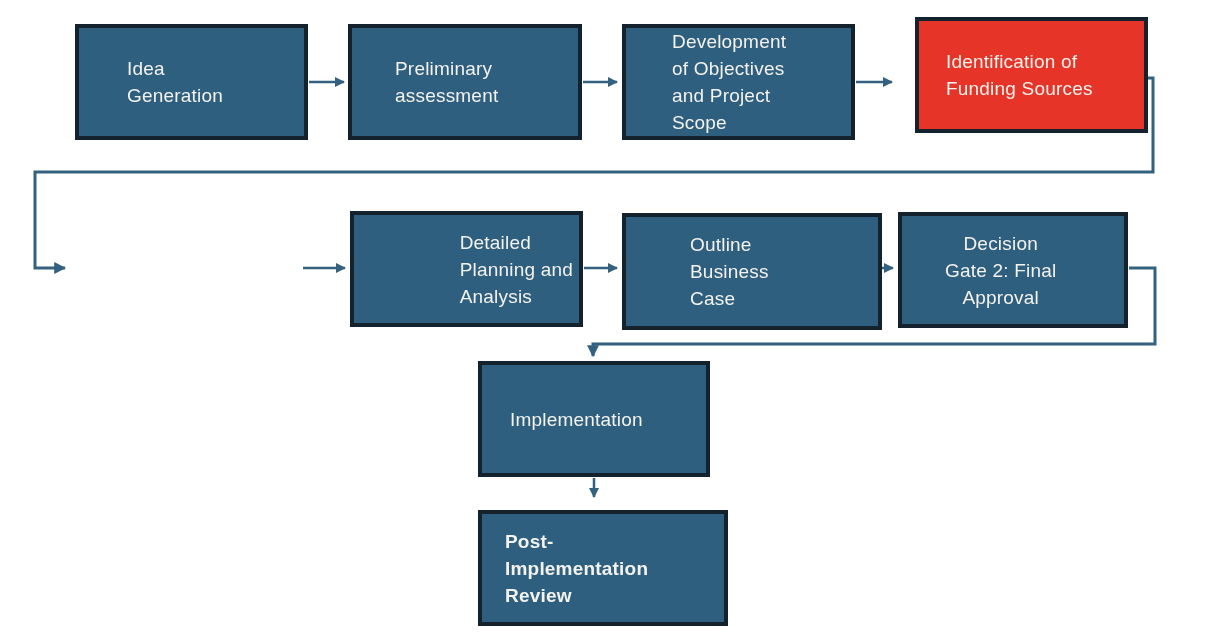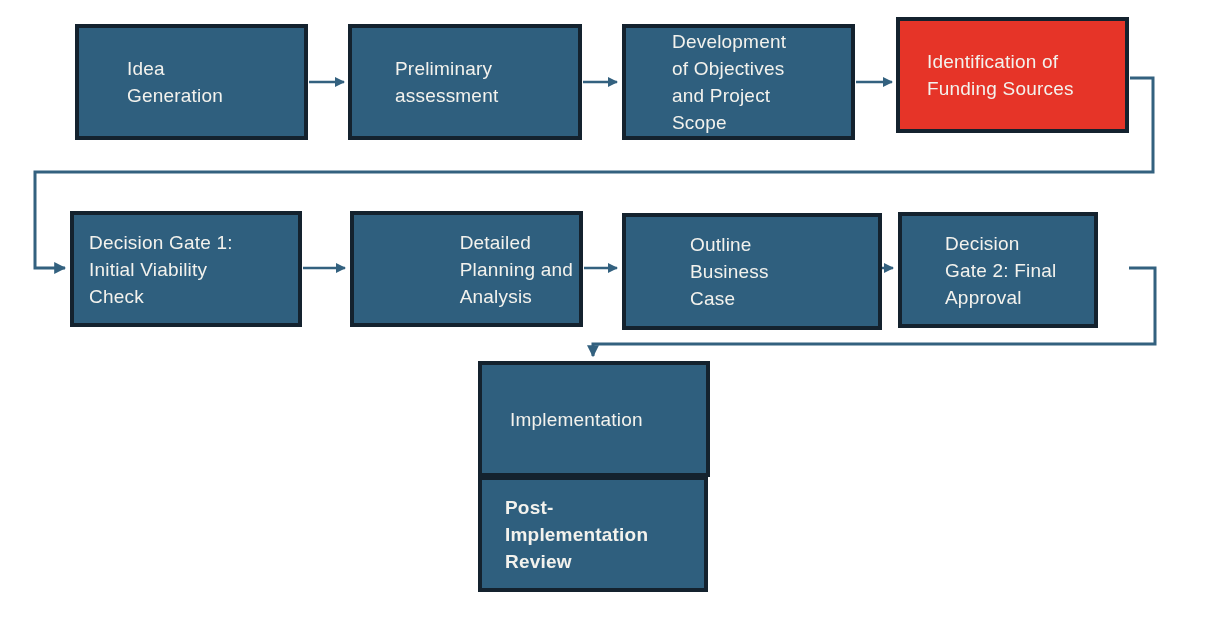--- a/index.html
+++ b/index.html
@@ -46,20 +46,21 @@
     padding-left: var(--pad, 30px);
     padding-right: 6px;
     color: var(--text, #F3F2ED);
     font-size: 19px;
     line-height: 27px;
     white-space: pre-line;
     letter-spacing: 0.2px;
   }
   .box.highlight {
     background: var(--highlight-fill, #E63428);
+    margin-left: 19px;
   }
   .box.bold .label {
     font-weight: 700;
   }
 </style>
 </head>
 <body>
 
 <div class="canvas">
 
@@ -95,47 +96,42 @@
 of Objectives
 and Project
 Scope</span>
   </div>
 
   <div class="box highlight" style="left:896px; top:17px; width:233px; height:116px; --pad:27px;">
     <span class="label">Identification of
 Funding Sources</span>
   </div>
 
-  <div class="box" style="left:70px; top:211px; width:232px; height:116px; --pad:15px;">
-    <span class="label">Decision Gate 1:
-Initial Viability
-Check</span>
-  </div>
 
   <div class="box" style="left:350px; top:211px; width:233px; height:116px;justify-content:flex-end; --pad:21px;">
     <span class="label">Detailed
 Planning and
 Analysis</span>
   </div>
 
   <div class="box" style="left:622px; top:213px; width:260px; height:117px; --pad:64px;">
     <span class="label">Outline
 Business
 Case</span>
   </div>
 
-  <div class="box" style="left:898px; top:212px; width:200px; height:116px; --pad:43px;">
+  <div class="box" style="left:898px; top:212px; width:230px; height:116px;text-align:center; --pad:43px;">
     <span class="label">Decision
 Gate 2: Final
 Approval</span>
   </div>
 
   <div class="box" style="left:478px; top:361px; width:232px; height:116px; --pad:28px;">
     <span class="label">Implementation</span>
   </div>
 
-  <div class="box bold" style="left:478px; top:476px; width:230px; height:116px; --pad:23px;">
+  <div class="box bold" style="left:478px; top:510px; width:250px; height:116px; --pad:23px;">
     <span class="label">Post-
 Implementation
 Review</span>
   </div>
 
 </div>
 
 </body></html>

